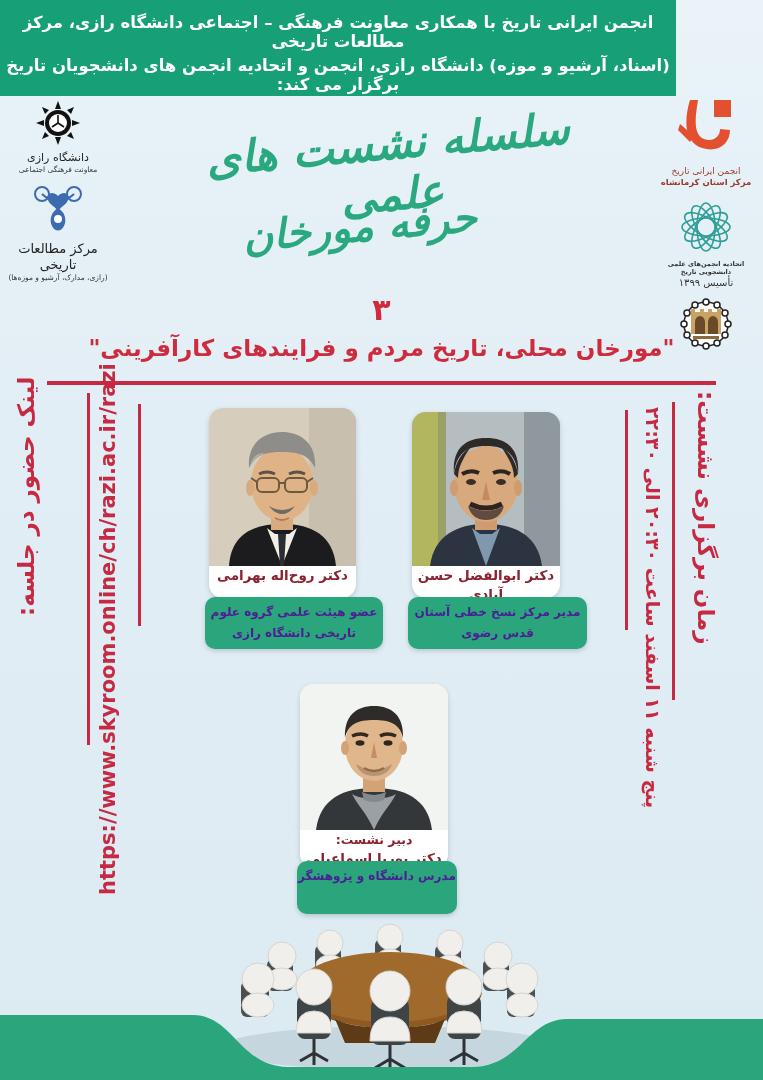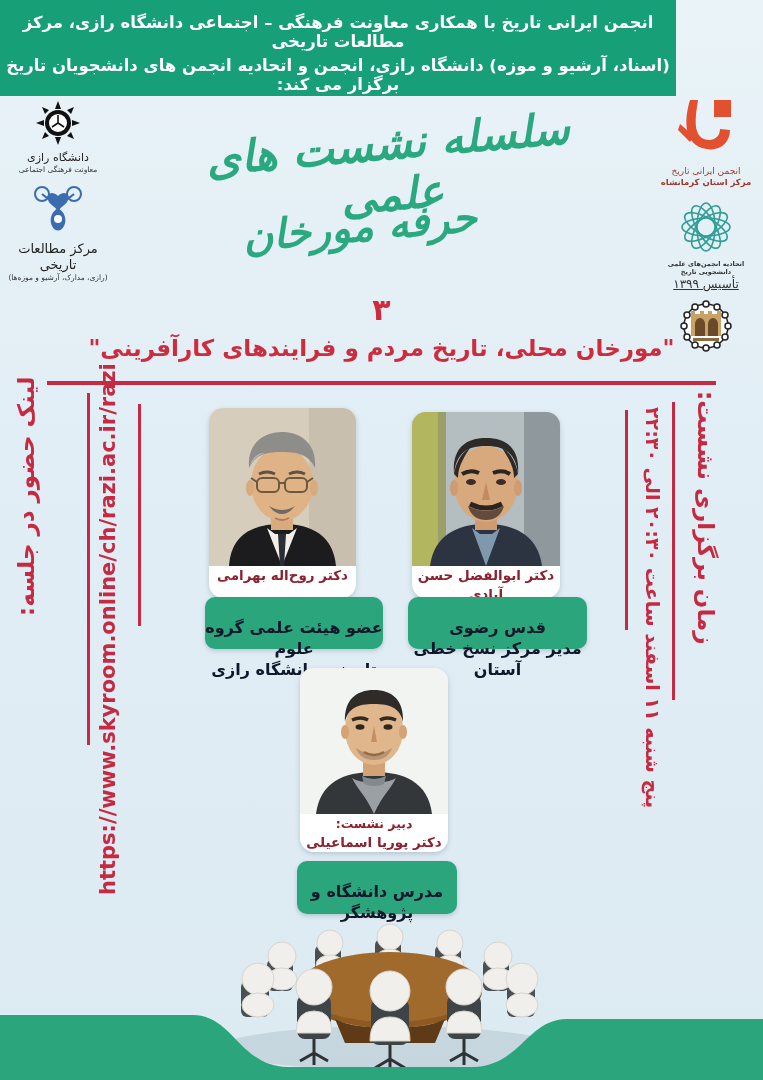--- a/index.html
+++ b/index.html
@@ -28,22 +28,22 @@
   
   .vt{position:absolute;white-space:nowrap;font-weight:bold;color:#c62a42;transform-origin:0 0;}
   .vt-right-label{left:719px;top:391px;font-size:23px;transform:rotate(90deg);direction:rtl;}
   .vt-right-date{left:664px;top:407px;font-size:19px;transform:rotate(90deg);direction:rtl;}
   .vt-left-label{left:13px;top:616px;font-size:23px;transform:rotate(-90deg);direction:rtl;}
   .vt-left-url{left:96px;top:895px;font-size:21px;transform:rotate(-90deg);direction:ltr;}
   
   .card{position:absolute;background:#fff;border-radius:14px;box-shadow:0 2px 5px rgba(60,90,110,.25);overflow:hidden;text-align:center;}
   .card .photo{display:block;width:100%;}
   .name{font-weight:bold;color:#8c2130;direction:rtl;font-size:13.5px;line-height:19px;}
-  .gbox{position:absolute;background:#2ba57c;border-radius:10px;color:#0f172a;text-align:center;
-        font-weight:bold;font-size:16px;line-height:21px;padding-top:20px;direction:rtl;
+  .gbox{position:absolute;background:#2ba57c;border-radius:10px;color:#4c1d95;text-align:center;
+        font-weight:bold;font-size:12px;line-height:21px;padding-top:5px;direction:rtl;
         box-shadow:0 2px 4px rgba(60,90,110,.25);}
   
   .footer-svg{position:absolute;left:0;top:1010px;width:763px;height:70px;}
   .table-ill{position:absolute;left:185px;top:903px;width:410px;height:177px;}
 </style>
 </head>
 <body>
 
 <div class="poster">
 
@@ -111,21 +111,21 @@
           <ellipse cx="30" cy="30" rx="24" ry="9"></ellipse>
           <ellipse cx="30" cy="30" rx="24" ry="9" transform="rotate(30 30 30)"></ellipse>
           <ellipse cx="30" cy="30" rx="24" ry="9" transform="rotate(60 30 30)"></ellipse>
           <ellipse cx="30" cy="30" rx="24" ry="9" transform="rotate(90 30 30)"></ellipse>
           <ellipse cx="30" cy="30" rx="24" ry="9" transform="rotate(120 30 30)"></ellipse>
           <ellipse cx="30" cy="30" rx="24" ry="9" transform="rotate(150 30 30)"></ellipse>
         </g>
       </svg>
     </span>
     <div class="logo-sub" style="font-size:6.5px;color:#333;font-weight:bold;margin-top:4px;">اتحادیه انجمن‌های علمی دانشجویی تاریخ</div>
-    <div class="logo-sub" style="font-size:12px;color:#333;text-decoration:underline;">تأسیس ۱۳۹۹</div>
+    <div class="logo-sub" style="font-size:10px;color:#333;">تأسیس ۱۳۹۹</div>
     <span>
       <svg width="56" height="54" viewBox="0 0 56 54" style="display:block;margin:8px auto 0;">
         <g fill="#fff" stroke="#222" stroke-width="1.5">
           <circle cx="28" cy="27" r="22"></circle>
           <g>
             <circle cx="28" cy="5" r="3"></circle>
               <circle cx="39" cy="8" r="3"></circle>
               <circle cx="47" cy="16" r="3"></circle>
               <circle cx="50" cy="27" r="3"></circle>
             <circle cx="47" cy="38" r="3"></circle>
@@ -228,26 +228,26 @@
         <ellipse cx="59" cy="70" rx="5" ry="3" fill="#3a2d25"></ellipse>
         <ellipse cx="89" cy="70" rx="5" ry="3" fill="#3a2d25"></ellipse>
         <path d="M74,70 l-4,18 l8,0 Z" fill="#c4895f"></path>
         <path d="M56,94 q18,10 36,0 q-4,14 -18,14 q-14,0 -18,-14 Z" fill="#4a3b33" opacity="0.85"></path>
         <path d="M58,92 q16,8 32,0" stroke="#2c241f" stroke-width="5" fill="none"></path>
       </svg>
     </span>
     <div class="name">دکتر ابوالفضل حسن آبادی</div>
   </div>
   <div class="gbox" style="left:408px;top:597px;width:179px;height:52px;">
+    <div>مدیر مرکز نسخ خطی آستان</div>
     <div>قدس رضوی</div>
-    <div>مدیر مرکز نسخ خطی آستان</div>
-  </div>
-
-  
-  <div class="card" style="left:300px;top:668px;width:148px;height:184px;">
+  </div>
+
+  
+  <div class="card" style="left:300px;top:684px;width:148px;height:184px;">
     <span>
       <svg class="photo" width="148" height="146" viewBox="0 0 148 146">
         <rect width="148" height="146" fill="#f2f4f2"></rect>
         <path d="M16,146 C20,114 44,104 74,104 C104,104 128,114 132,146 Z" fill="#33373a"></path>
         <path d="M52,110 C58,122 66,128 74,146 C82,128 90,122 96,110 C88,116 60,116 52,110 Z" fill="#9aa0a4"></path>
         <path d="M62,108 q12,6 24,0 l-2,8 q-10,4 -20,0 Z" fill="#83898d"></path>
         <rect x="63" y="88" width="22" height="20" fill="#d3a275"></rect>
         <ellipse cx="74" cy="62" rx="29" ry="35" fill="#e0b68c"></ellipse>
         <path d="M45,54 C44,32 56,22 74,22 C92,22 104,32 103,54 C100,40 90,36 74,36 C58,36 48,40 45,54 Z" fill="#2f2b28"></path>
         <ellipse cx="45" cy="64" rx="4" ry="7" fill="#d3a275"></ellipse>

